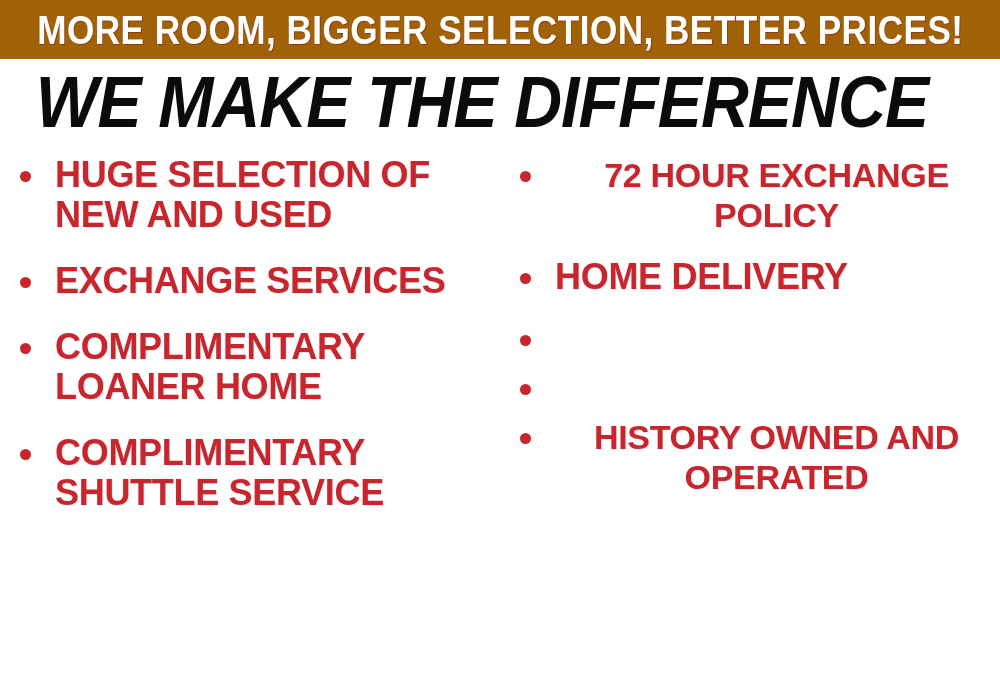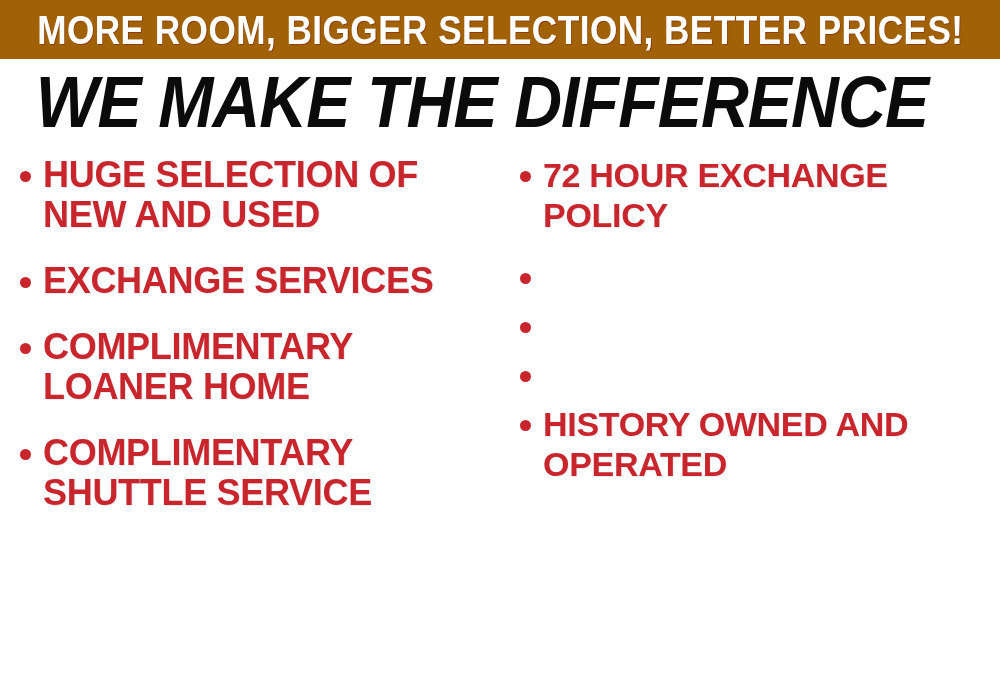--- a/index.html
+++ b/index.html
@@ -76,21 +76,21 @@
     display: flex;
     align-items: flex-start;
   }
   .column {
     width: 500px;
     padding: 0;
     margin: 0;
     box-sizing: border-box;
   }
   #col-left  { padding-left: 20px; padding-right: 4px; }
-  #col-right { padding-left: 20px; padding-right: 2px; }
+  #col-right { padding-left: 20px; padding-right: 2px; text-align: center; }
 
   .bullet-item {
     display: flex;
     align-items: flex-start;
     margin-bottom: 26px;
   }
   #col-right .bullet-item { margin-bottom: 22px; }
 
   .bullet-dot {
     flex: 0 0 auto;
@@ -102,20 +102,21 @@
     margin-right: 12px;
   }
   .bullet-label {
     color: #C9252C;
     font-family: "Liberation Sans", sans-serif;
     font-weight: bold;
     font-size: 36px;
     line-height: 40px;
     letter-spacing: -0.3px;
     text-shadow: 1px 1px 0 rgba(180,190,200,0.30);
+    margin-left: 12px;
   }
   
   .bullet-label { text-indent: 0; padding-left: 0; }
 
   .tight { font-size: 34px; }
 </style>
 </head>
 <body>
 
 <div id="banner">
@@ -155,20 +156,21 @@
 
   <div class="column" id="col-right">
 
     <div class="bullet-item">
       <span class="bullet-dot"></span>
       <span class="bullet-label tight">72 HOUR EXCHANGE POLICY</span>
     </div>
 
     <div class="bullet-item">
       <span class="bullet-dot"></span>
+      <span class="bullet-label">HOME DELIVERY</span>
     </div>
 
     <div class="bullet-item">
       <span class="bullet-dot"></span>
     </div>
 
     <div class="bullet-item">
       <span class="bullet-dot"></span>
     </div>
 

